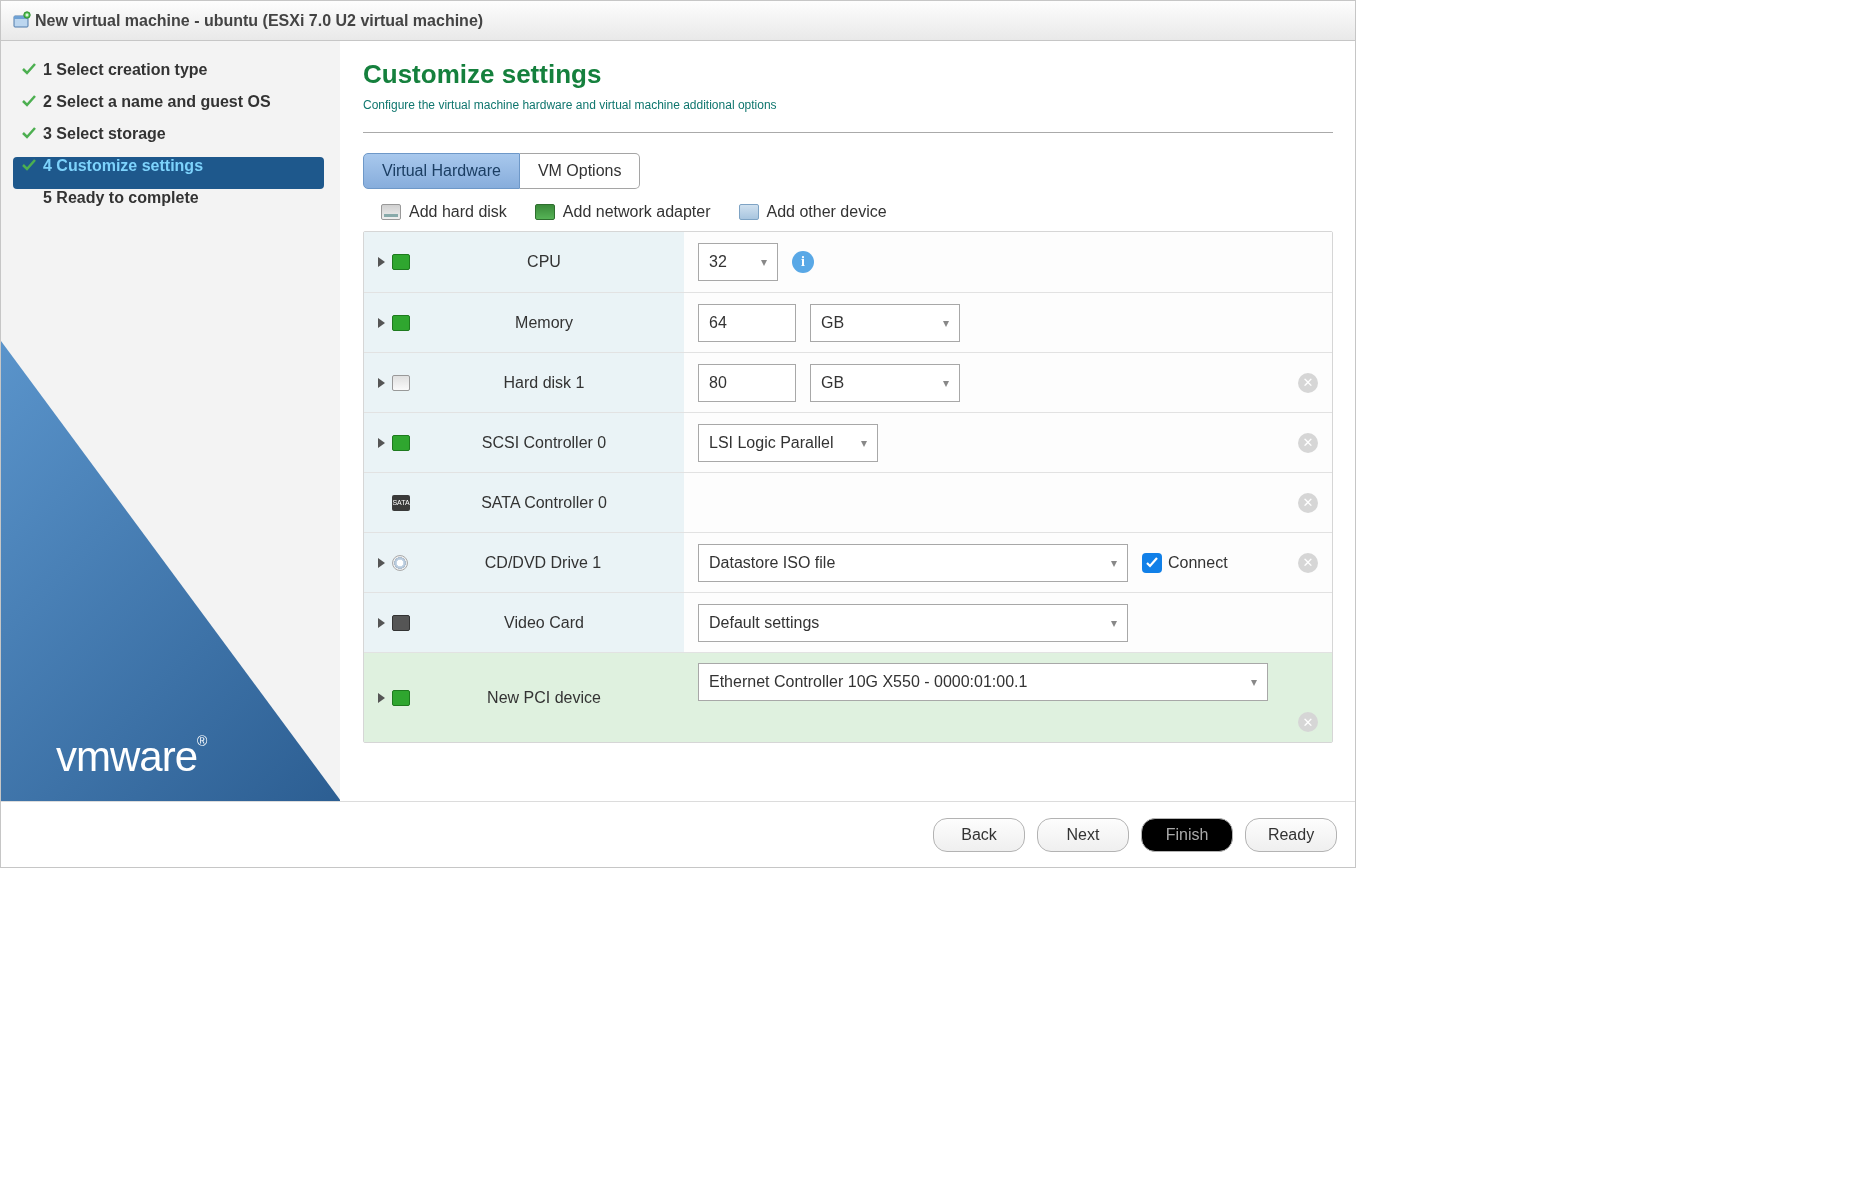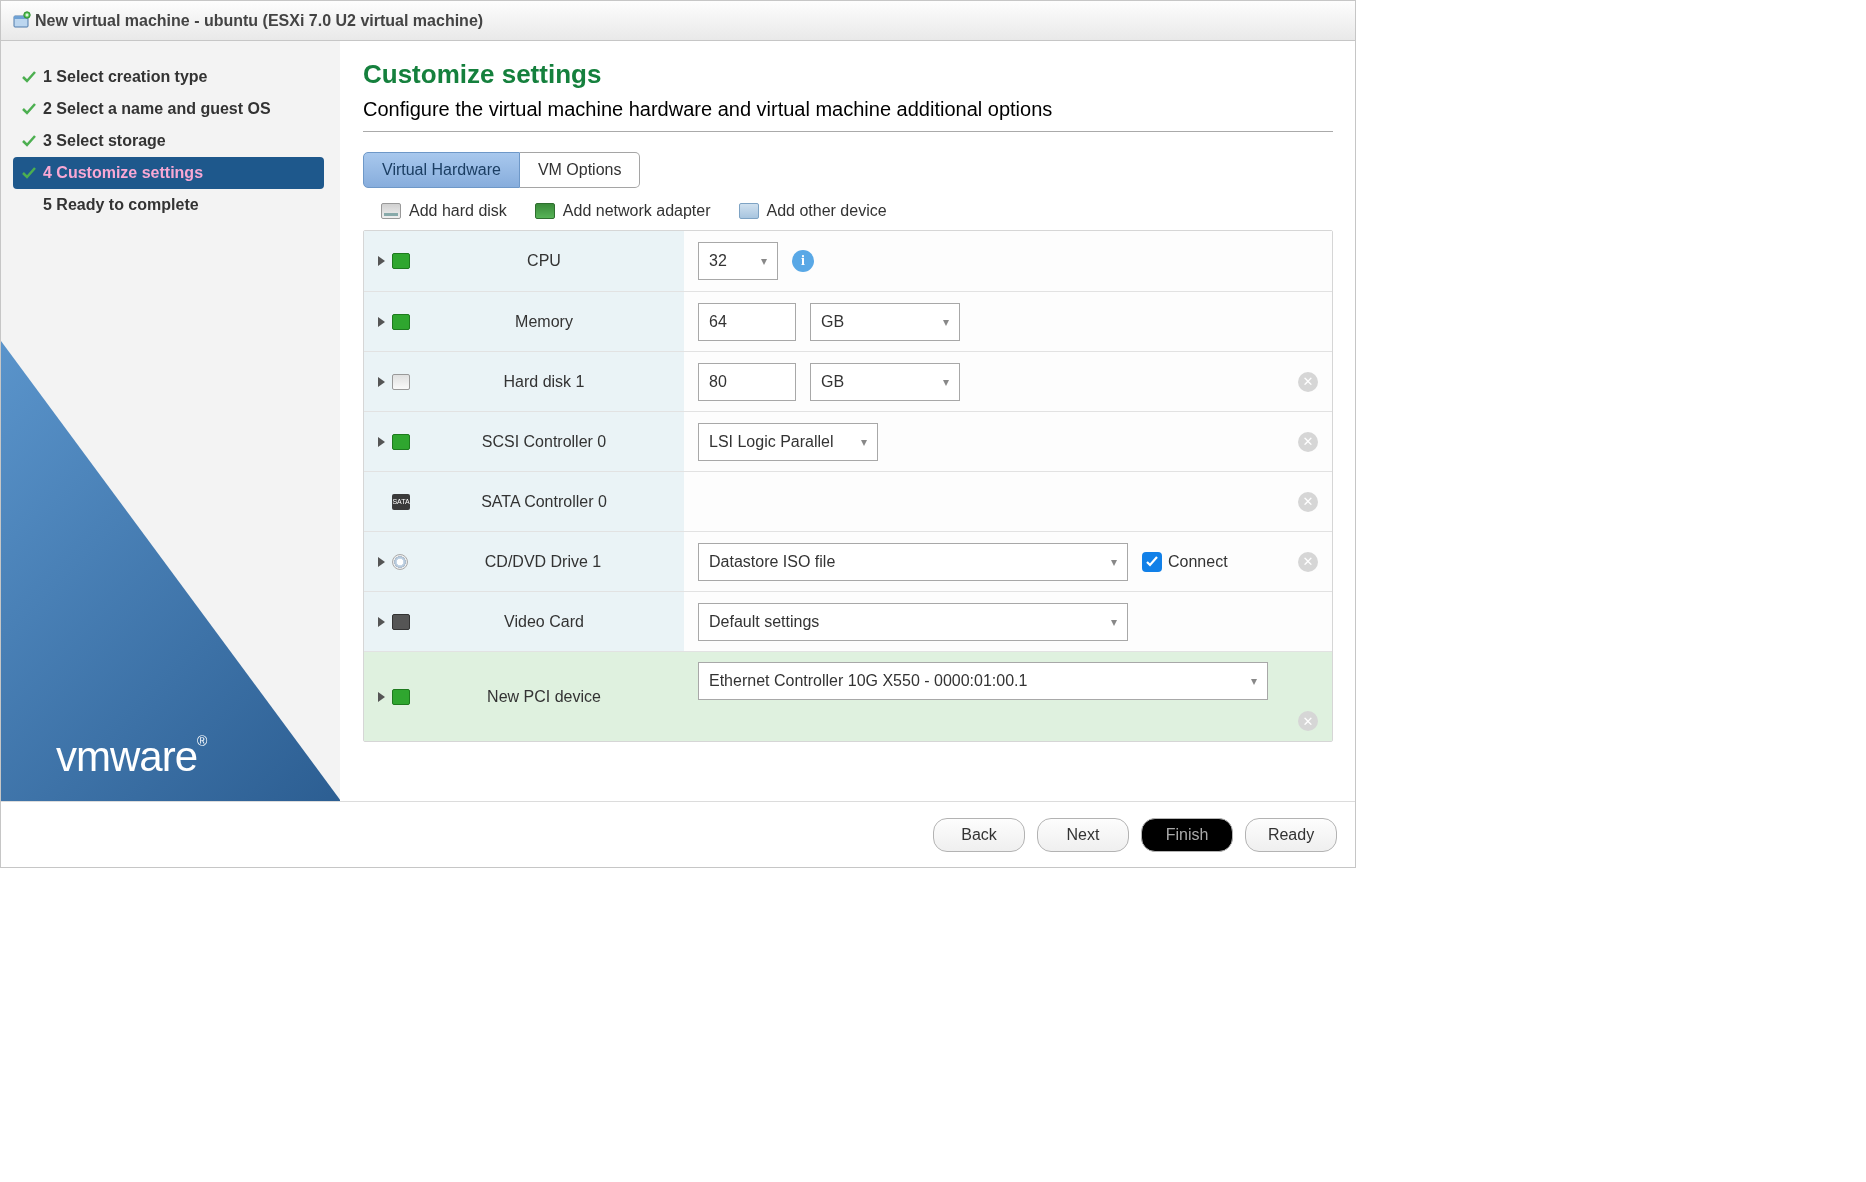--- a/index.html
+++ b/index.html
@@ -15,30 +15,30 @@
   .sidebar { width:340px; background:#f3f3f3; border-right:1px solid #fff; position:relative; overflow:hidden; padding-top:10px;}
   .tri {
     position:absolute; left:0; bottom:0; width:340px; height:460px;
     background:linear-gradient(135deg, #5a94cb 0%, #2c5e92 100%);
     clip-path: polygon(0 0, 0 100%, 100% 100%);
   }
   .vmware-logo { position:absolute; left:55px; bottom:20px; color:#fff; font-size:42px; font-weight:400; letter-spacing:-1px; }
   .vmware-logo .reg { font-size:14px; vertical-align:top; }
 
   .steps { list-style:none; margin:0; padding:10px 0 0 12px; }
-  .step { display:flex; align-items:center; height:32px; font-size:16px; font-weight:bold; color:#333; padding:0 8px; border-radius:4px; margin-right:16px;}
+  .step { display:flex; align-items:flex-start; height:32px; font-size:16px; font-weight:bold; color:#333; padding:0 8px; border-radius:4px; margin-right:16px;}
   .step.done { color:#333; }
-  .step.active { background:#1e588c; color:#f9a8d4; }
+  .step.active { background:#1e588c; color:#7dd3fc; }
   .step-check { width:16px; height:16px; margin-right:6px; display:inline-flex; align-items:center; justify-content:center; }
   .step-check svg { width:16px; height:16px; }
   .step-spacer { width:16px; margin-right:6px; }
 
   .main { flex:1; background:#fff; padding:18px 22px 0 22px; display:flex; flex-direction:column; }
   .heading { font-size:26px; font-weight:bold; color:#15803d; margin:0 0 8px 0; }
-  .subheading { font-size:20px; color:#000000; margin:0 0 10px 0; }
+  .subheading { font-size:12px; color:#0f766e; margin:0 0 20px 0; }
   .hr { border:none; border-top:1px solid #aaa; margin:0 0 20px 0; }
 
   .tabs { display:flex; }
   .tab { height:36px; display:flex; align-items:center; padding:0 18px; font-size:16px; border:1px solid #a5a5a5; background:#fff; cursor:pointer; }
   .tab:first-child { border-radius:5px 0 0 5px; }
   .tab:last-child { border-radius:0 5px 5px 0; border-left:none;}
   .tab.active { background:linear-gradient(to bottom,#a8c8ed,#87addc); color:#1b3e63; border-color:#6e98c8; font-weight:400;}
   .tab:not(.active) { color:#333; }
 
   .toolbar { display:flex; gap:28px; padding:14px 0 10px 18px; }

